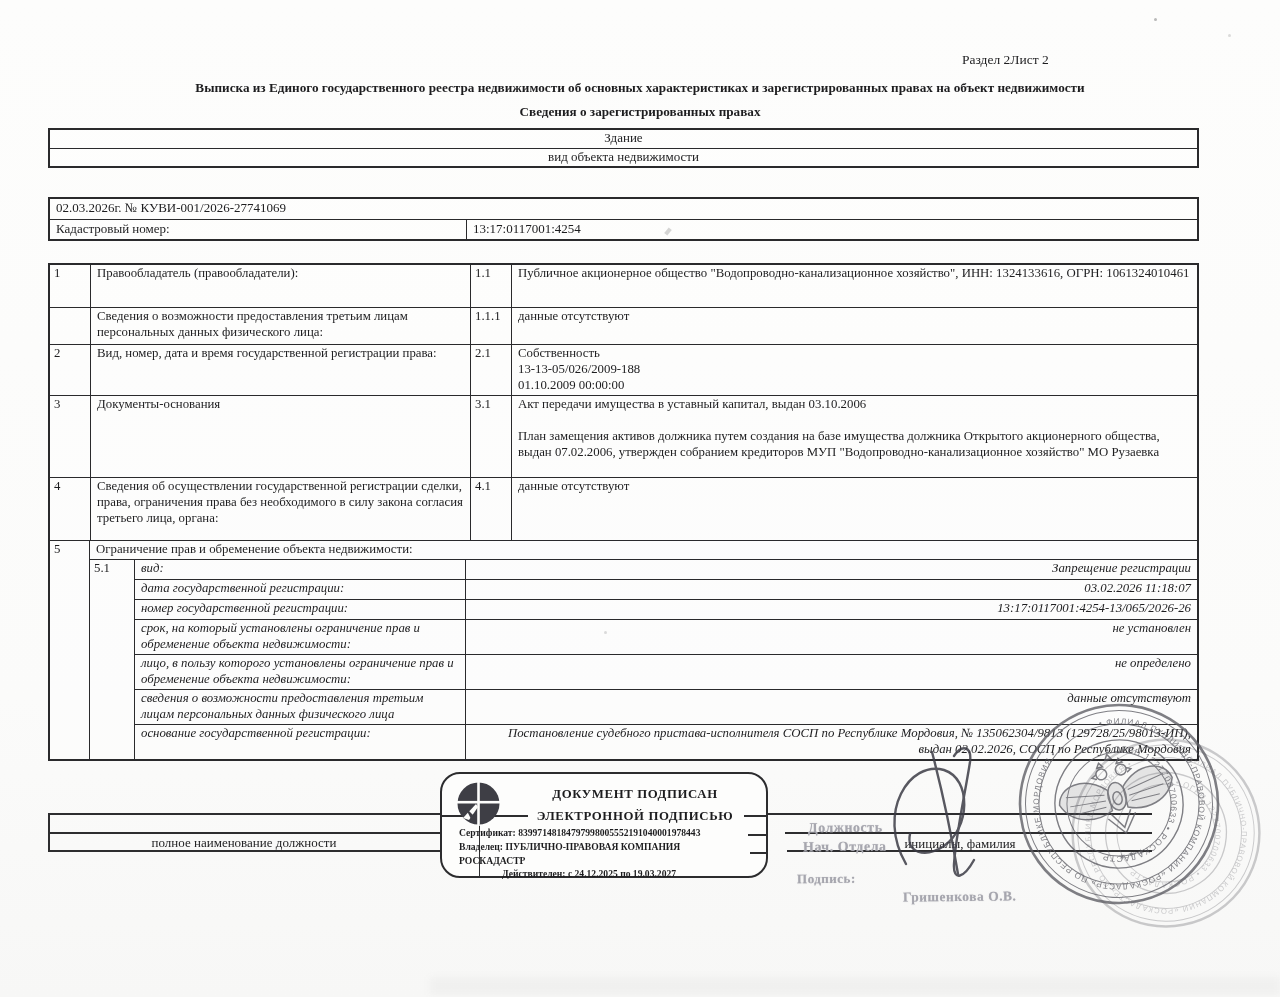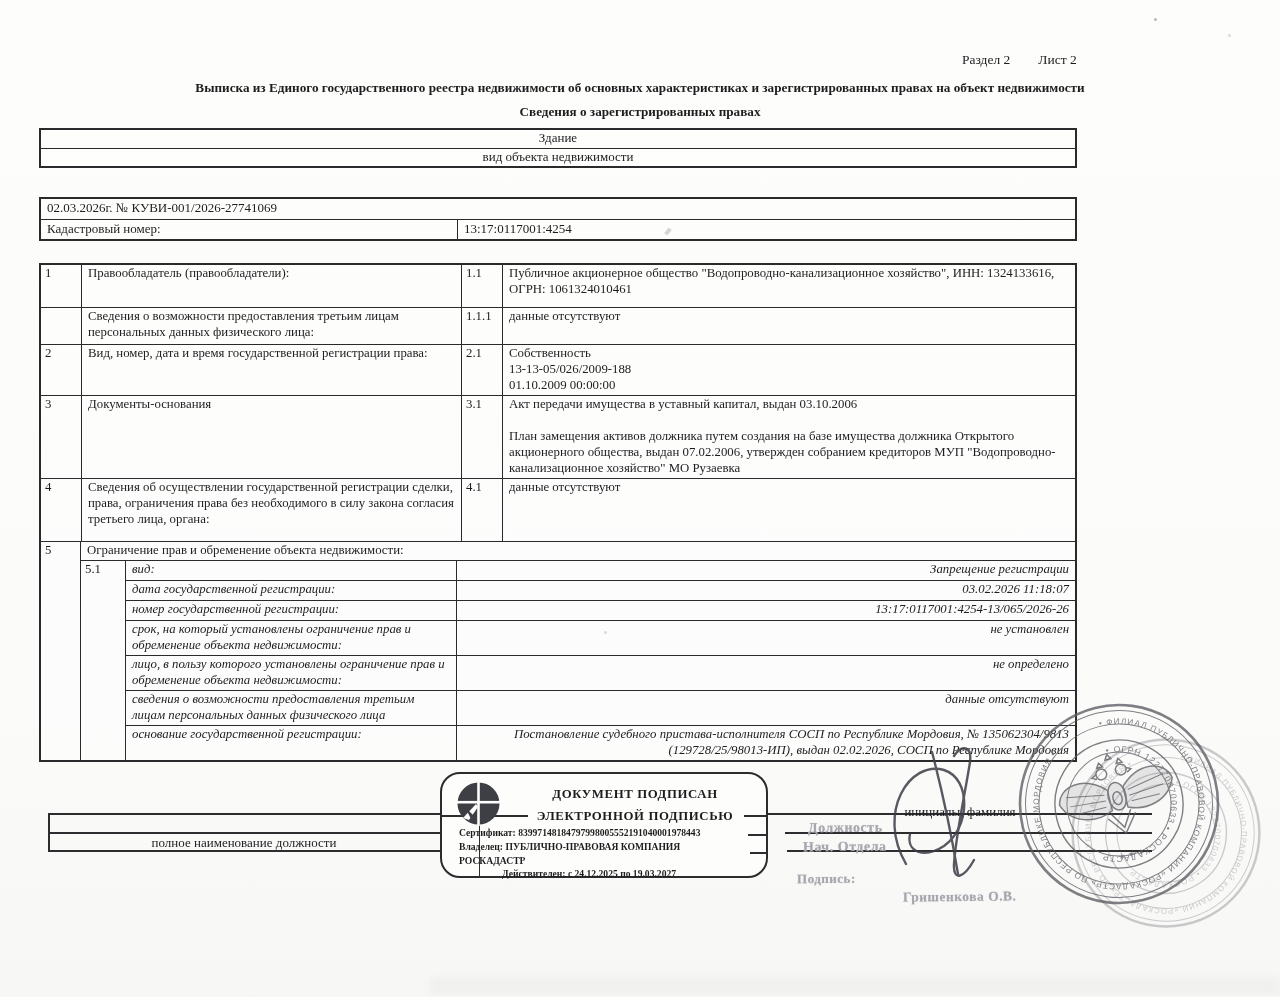--- a/index.html
+++ b/index.html
@@ -4,26 +4,26 @@
 <style>
   html,body{margin:0;padding:0;background:#e8e8e8;}
   .page{position:relative;width:1280px;height:997px;margin:0 auto;overflow:hidden;
         background:linear-gradient(180deg,#fdfdfc 0%,#fbfbfa 70%,#f7f7f6 100%);
         font-family:"Liberation Serif","DejaVu Serif",serif;color:#1d1d1f;}
   .abs{position:absolute;}
   .bline{position:absolute;height:1.5px;background:#2d2d2f;}
   .vline{position:absolute;width:1.5px;background:#2d2d2f;}
 
   
-  .corner{top:52px;left:962px;display:flex;gap:28px;font-size:13.5px;}
+  .corner{top:52px;left:962px;display:flex;font-size:13.5px;}
   .title{top:80px;left:60px;right:60px;text-align:center;font-weight:bold;font-size:13.2px;}
   .subtitle{top:104px;left:60px;right:60px;text-align:center;font-weight:bold;font-size:13.2px;}
 
   
-  .tbl{position:absolute;left:39px;width:1038px;border:2px solid #2a2a2c;box-sizing:border-box;background:rgba(255,255,255,.35);}
+  .tbl{position:absolute;left:48px;width:1151px;border:2px solid #2a2a2c;box-sizing:border-box;background:rgba(255,255,255,.35);}
   .trow{box-sizing:border-box;font-size:13px;line-height:1.2;}
   .c{box-sizing:border-box;padding:1px 6px;overflow:hidden;}
   .tA{top:128px;}
   .tA .trow{height:18px;text-align:center;}
   .tA .trow+.trow{border-top:1px solid #2a2a2c;}
   .tB{top:172px;display:grid;grid-template-columns:258px 304px 253px 1fr;height:21px;}
   .tB .c{text-align:center;border-left:1px solid #2a2a2c;padding-top:1px;}
   .tB .c:first-child{border-left:none;}
   .tC{top:197px;}
   .tC .r1{height:18px;padding:1px 6px;border-bottom:1px solid #2a2a2c;font-size:13px;}
@@ -181,21 +181,21 @@
 
   <div class="bline" style="left:48px;top:813px;width:392px;"></div>
   <div class="bline" style="left:48px;top:832px;width:392px;"></div>
   <div class="bline" style="left:48px;top:850px;width:392px;"></div>
   <div class="vline" style="left:48px;top:813px;height:38px;"></div>
   <div class="bline" style="left:768px;top:813px;width:384px;"></div>
   <div class="bline" style="left:785px;top:832px;width:367px;"></div>
   <div class="bline" style="left:787px;top:850px;width:365px;"></div>
 
   <div class="cap" style="left:48px;top:835px;width:392px;">полное наименование должности</div>
-  <div class="cap" style="left:768px;top:804px;width:384px;">инициалы, фамилия</div>
+  <div class="cap" style="left:768px;top:836px;width:384px;">инициалы, фамилия</div>
 
   <div class="stamptxt" style="left:808px;top:820px;font-size:14px;">Должность</div>
   <div class="stamptxt" style="left:803px;top:839px;font-size:14px;">Нач. Отдела</div>
   <div class="stamptxt" style="left:797px;top:871px;font-size:13px;">Подпись:</div>
   <div class="stamptxt" style="left:903px;top:889px;font-size:13.5px;">Гришенкова О.В.</div>
 
   <div class="sigbox">
     <div class="stub" style="left:0;top:41px;width:86px;"></div>
     <div class="stub" style="right:0;top:41px;width:22px;"></div>
     <div class="stub" style="right:0;top:60px;width:18px;"></div>

